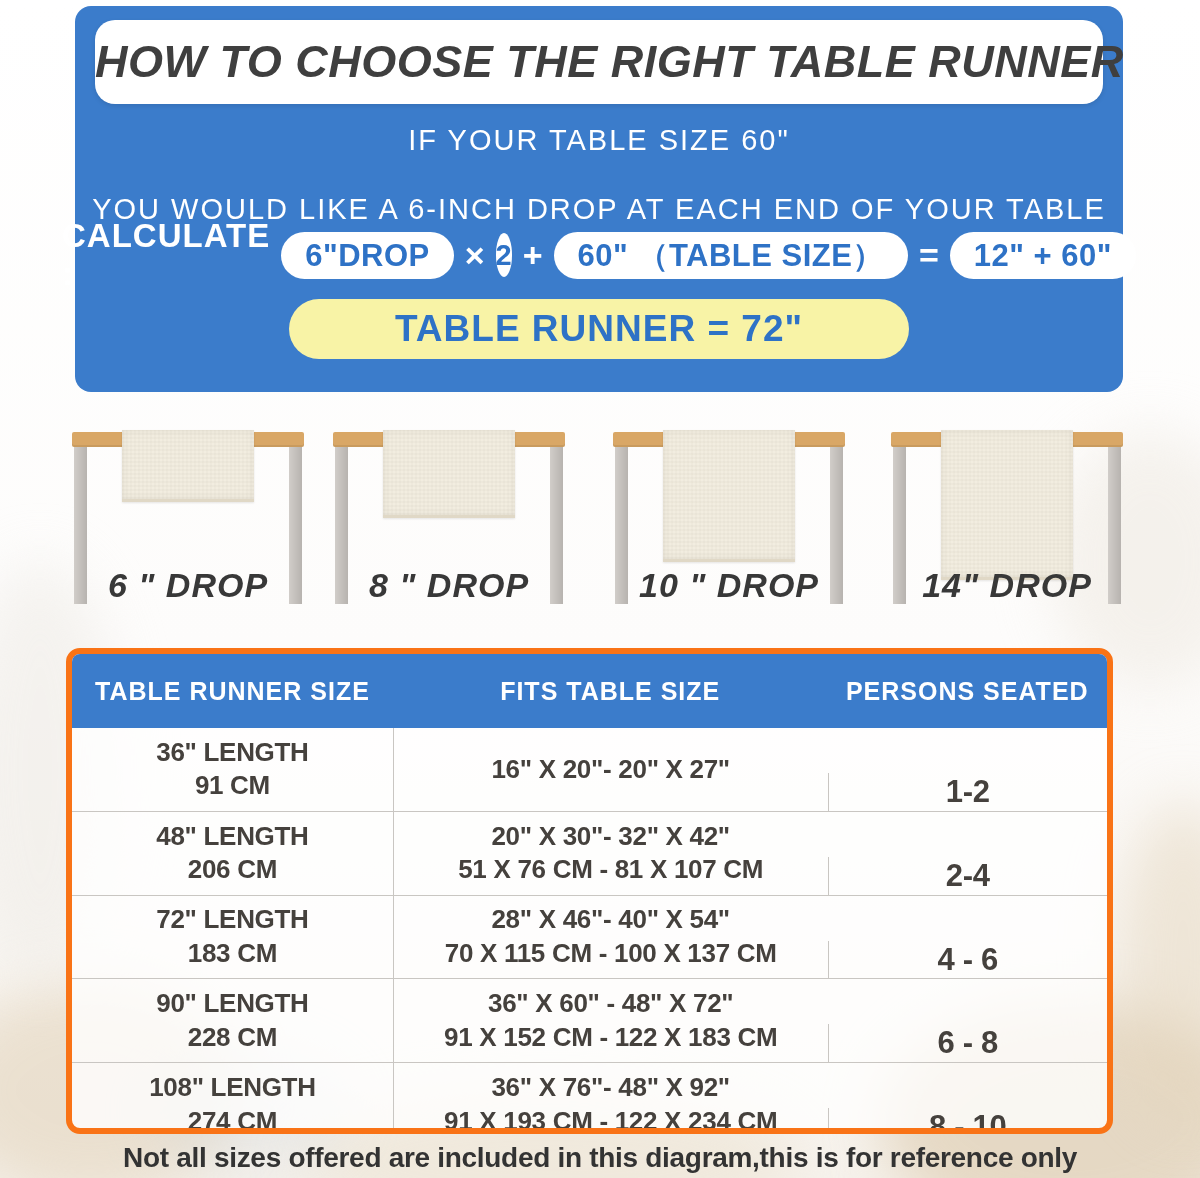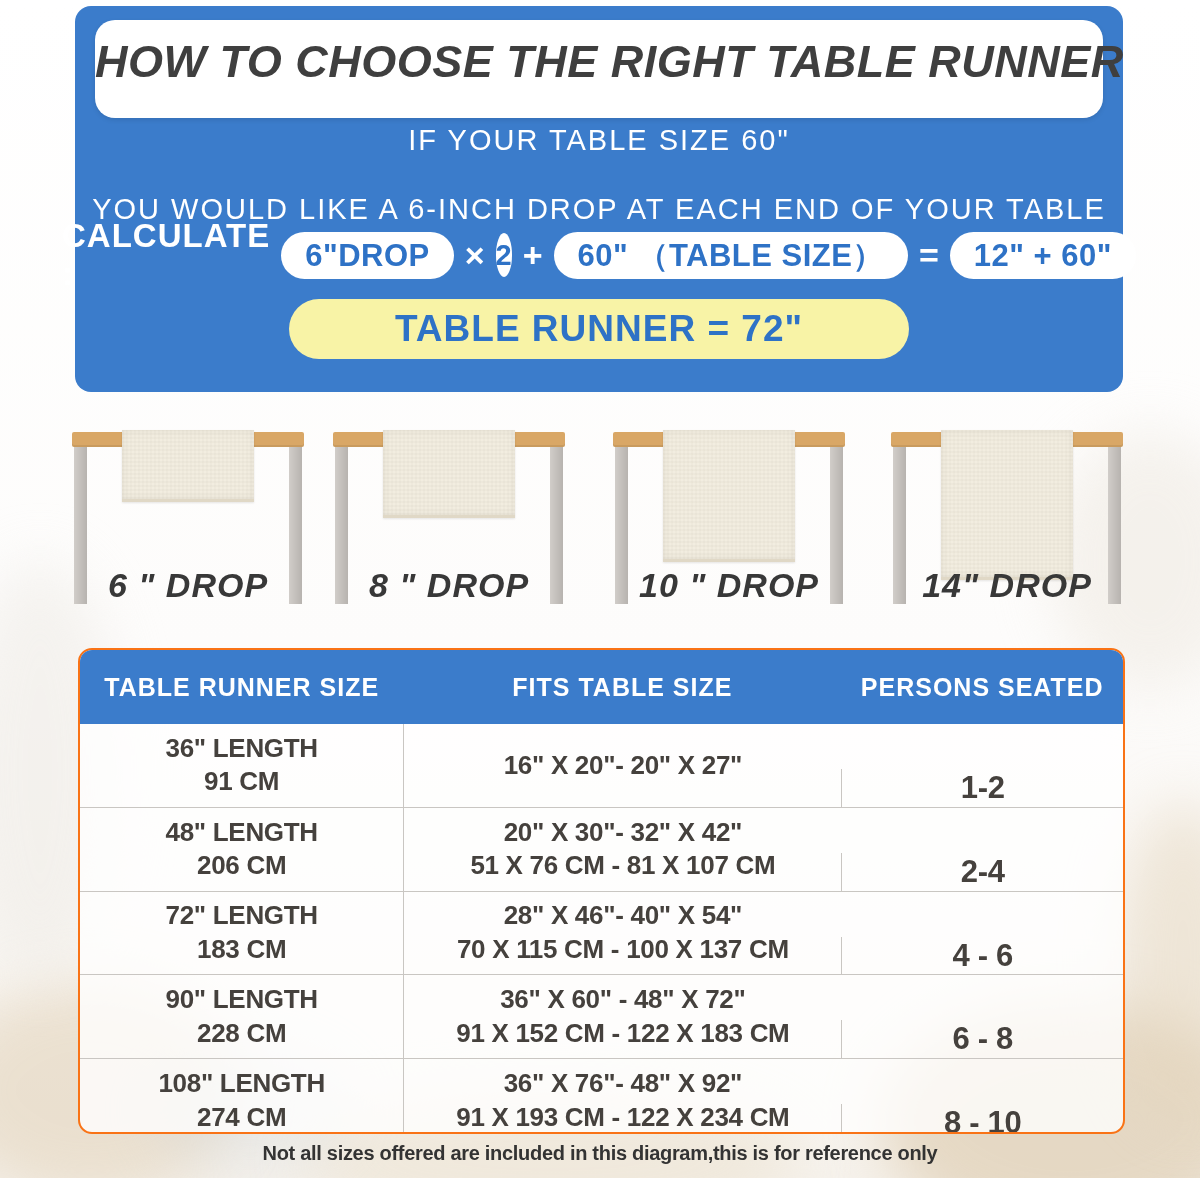--- a/index.html
+++ b/index.html
@@ -19,21 +19,21 @@
   .b5 { left:-40px; top:560px; width:160px; height:420px; background:#efece7; opacity:.6; }
   .b6 { left:1050px; top:430px; width:200px; height:260px; background:#efeae2; opacity:.6; }
   .b7 { left:150px; top:1050px; width:200px; height:120px; background:#ccd4da; opacity:.3; }
 
   
   .blue-panel {
     position:absolute; left:75px; top:6px; width:1048px; height:386px;
     background:#3b7ccb; border-radius:16px;
   }
   .title-banner {
-    position:absolute; left:20px; top:14px; width:1008px; height:98px;
+    position:absolute; left:20px; top:14px; width:1008px; height:84px;
     background:#ffffff; border-radius:20px; box-shadow:0 2px 5px rgba(0,0,0,.10);
     text-align:center;
   }
   .title-banner .title {
     font-size:45px; line-height:84px; font-weight:800; font-style:italic;
     color:#3f3f3f; letter-spacing:.5px; white-space:nowrap;
   }
   .subline { position:absolute; left:0; width:100%; text-align:center;
     color:#ffffff; font-size:29px; font-weight:400; letter-spacing:2px; white-space:nowrap; }
   .sub1 { top:118px; }
@@ -78,38 +78,38 @@
     border-bottom:3px solid #e0d8c6;
     box-shadow:inset 0 0 10px rgba(0,0,0,.06), 0 1px 2px rgba(0,0,0,.10);
   }
   .r1 { height:72px; } .r2 { height:88px; } .r3 { height:132px; } .r4 { height:150px; }
   .drop-label { position:absolute; top:136px; width:100%; text-align:center;
     font-size:34px; font-weight:800; font-style:italic; color:#383838;
     letter-spacing:1px; white-space:nowrap; }
 
   
   .size-table {
-    position:absolute; left:78px; top:648px; width:1047px; height:486px;
-    border:2px solid #f97316; border-radius:14px; overflow:hidden;
+    position:absolute; left:66px; top:648px; width:1047px; height:486px;
+    border:6px solid #f97316; border-radius:14px; overflow:hidden;
     background:rgba(255,255,255,.78); display:flex; flex-direction:column;
   }
   .thead { flex:none; height:74px; background:#3b7ccb;
     display:grid; grid-template-columns:31% 42% 27%; align-items:center;
     text-align:center; color:#fff; font-size:25px; font-weight:700; letter-spacing:1px; }
   .tbody { flex:1; display:flex; flex-direction:column; }
   .trow { flex:1; display:grid; grid-template-columns:31% 42% 27%; }
   .trow + .trow { border-top:1px solid #c9c6c2; }
   .tcell { display:flex; flex-direction:column; align-items:center; justify-content:center;
     gap:2px; font-size:26px; font-weight:700; color:#45413d; line-height:1.22;
     letter-spacing:-0.3px; white-space:nowrap; }
   .c2, .c3 { border-left:1px solid #c9c6c2; }
   .c3 { font-size:31px;margin-top:45px; }
 
   .footer-note { position:absolute; left:0; top:1142px; width:100%; text-align:center;
-    font-size:20px; font-weight:700; color:#333333; letter-spacing:-0.3px; }
+    font-size:28px; font-weight:700; color:#333333; letter-spacing:-0.3px; }
 </style>
 </head>
 <body>
 
 <div class="blob b1"></div>
 <div class="blob b2"></div>
 <div class="blob b3"></div>
 <div class="blob b4"></div>
 <div class="blob b5"></div>
 <div class="blob b6"></div>

